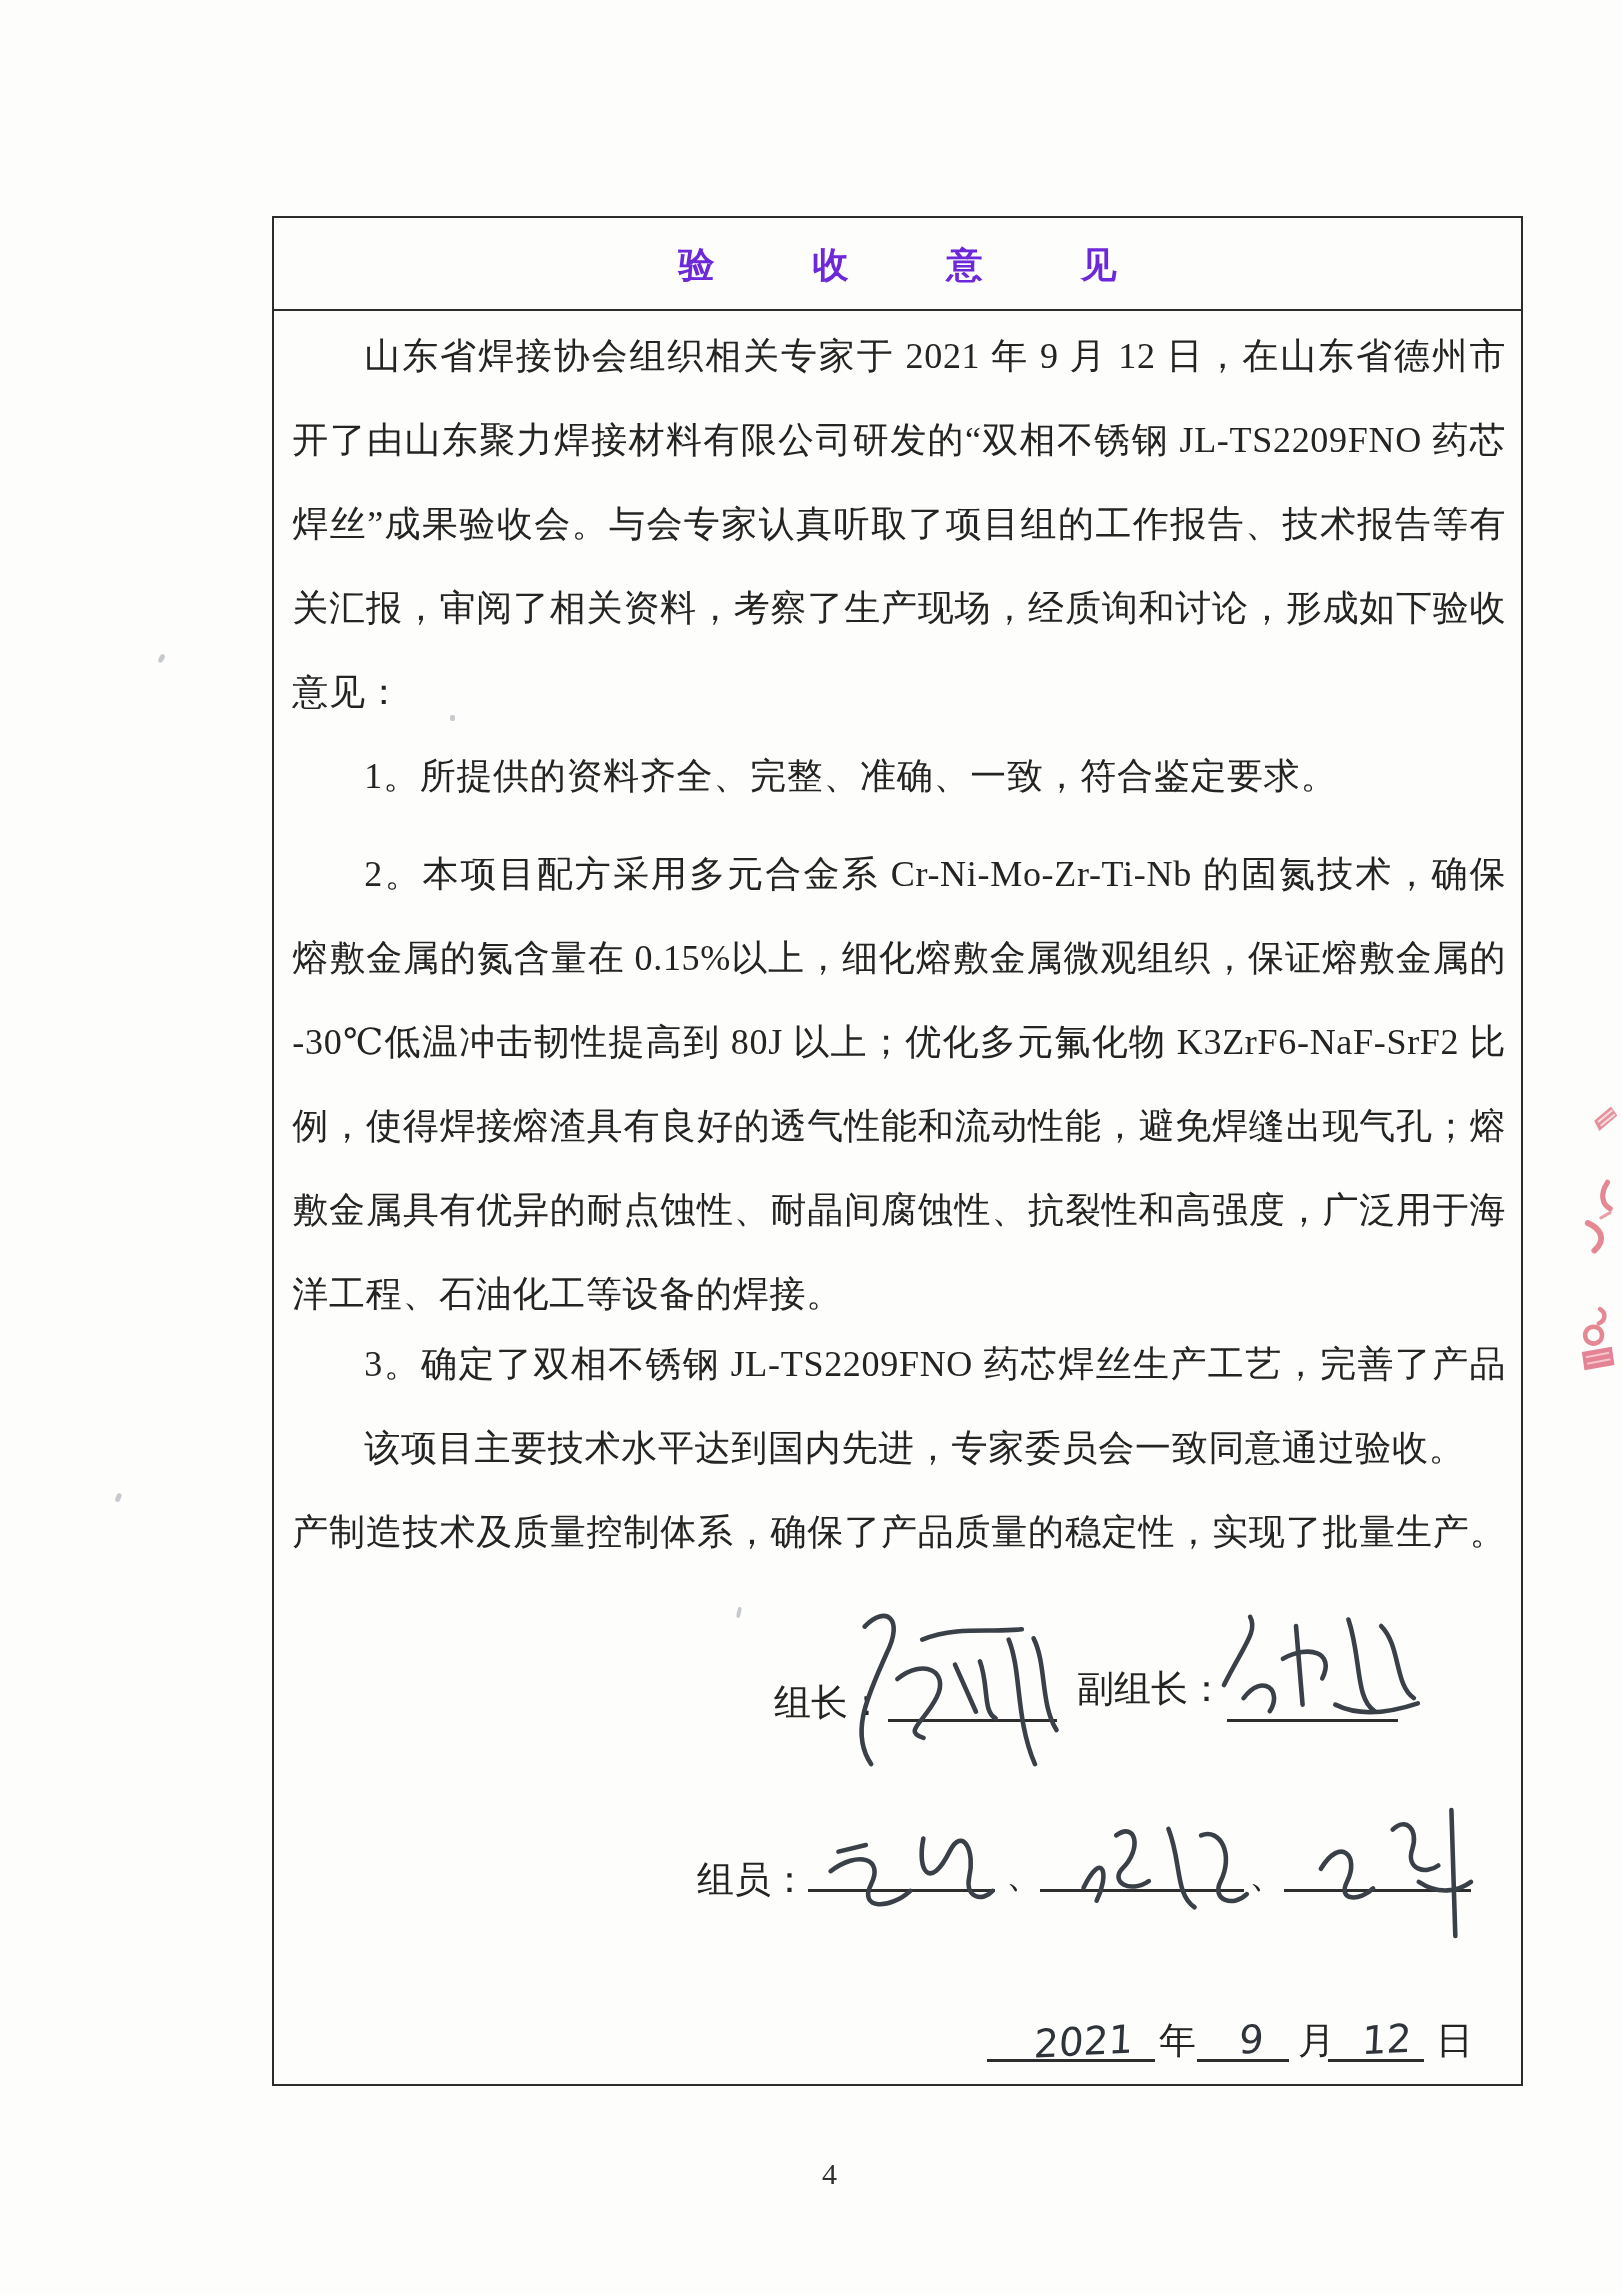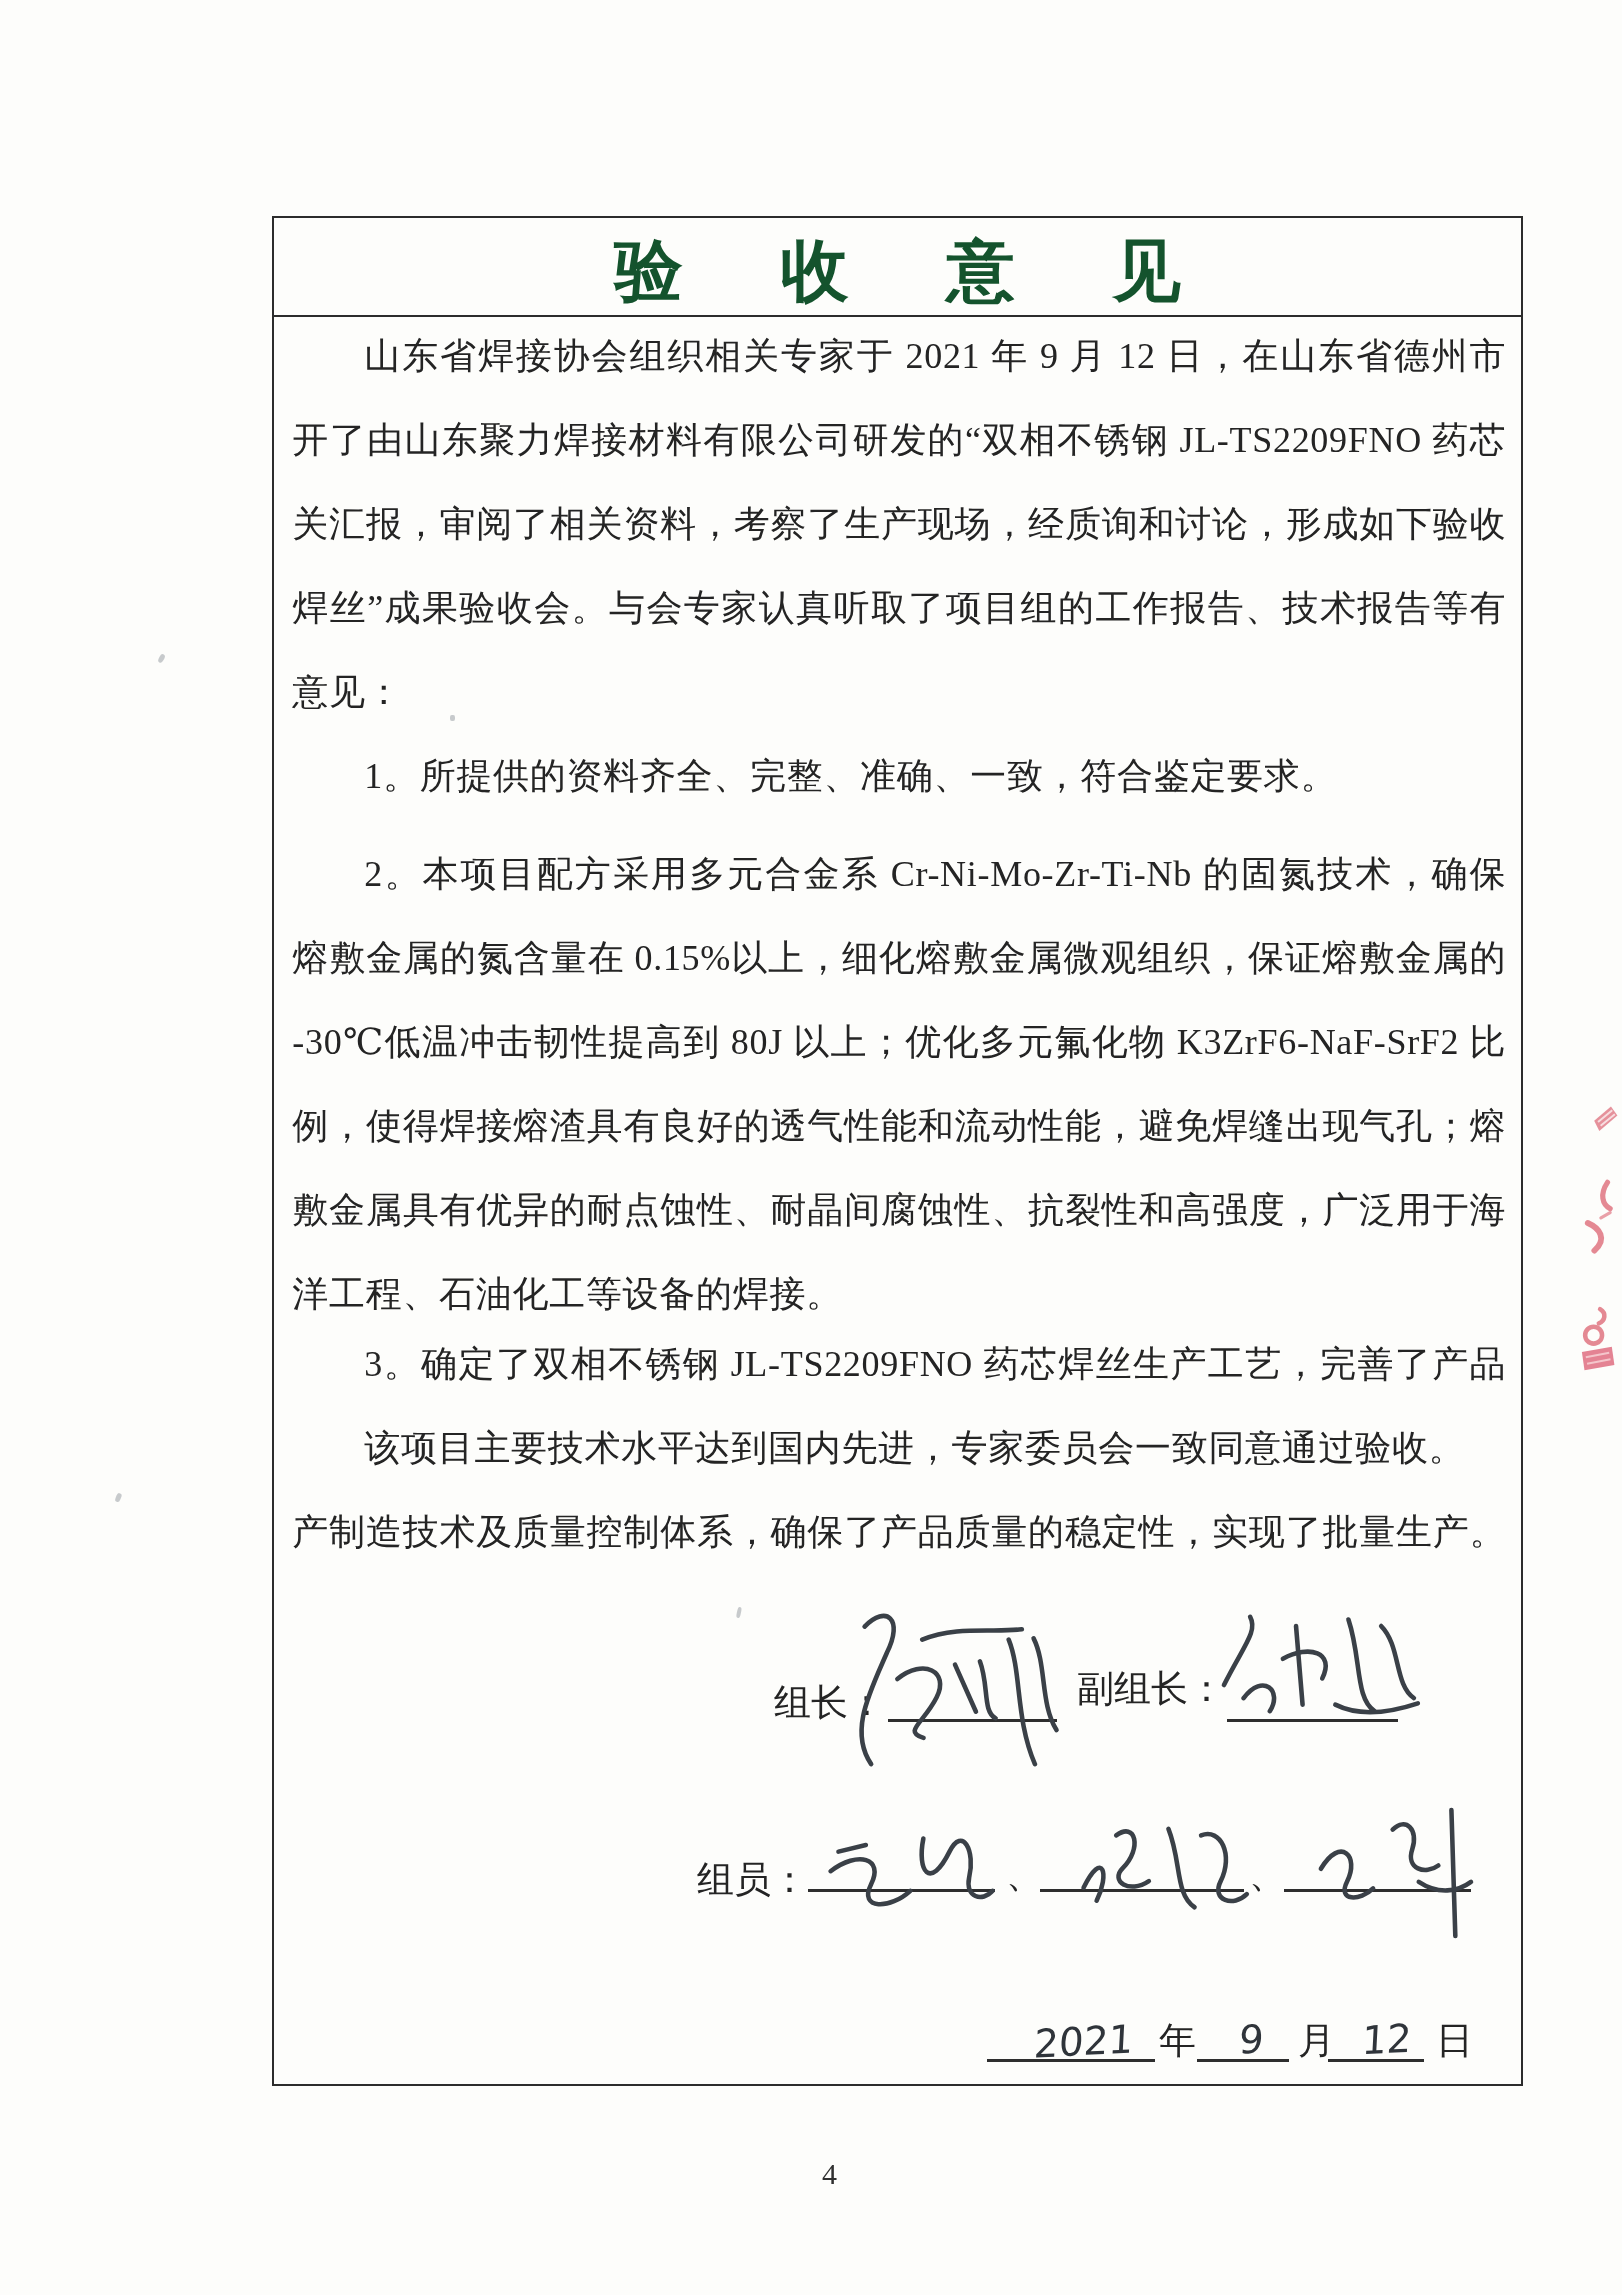--- a/index.html
+++ b/index.html
@@ -7,25 +7,25 @@
     position:relative; width:1623px; height:2295px;
     background:#fdfdfb; overflow:hidden;
     font-family:"Liberation Serif","DejaVu Serif",serif;
     color:#262626;
   }
   .frame {
     position:absolute; left:272px; top:216px; width:1251px; height:1870px;
     border:2.6px solid #2c2c2c; box-sizing:border-box; background:transparent;
   }
   .title-band {
-    position:absolute; left:0; top:10px; width:100%; height:89px;
+    position:absolute; left:0; top:4px; width:100%; height:89px;
     border-bottom:2.6px solid #2c2c2c; box-sizing:border-box;
     text-align:center; line-height:86px;
-    font-size:68px; font-weight:bold; letter-spacing:98px; text-indent:98px;
-    color:#14532d;
+    font-size:36px; font-weight:bold; letter-spacing:98px; text-indent:98px;
+    color:#6d28d9;
   }
   .body-text {
     position:absolute; left:18.3px; top:96px; width:1214px;
   }
   .line {
     height:84px; line-height:84px; font-size:36px; letter-spacing:0.7px;
     overflow:hidden; white-space:normal; color:#242424;
   }
   .line.indent { text-indent:72px; }
   .line.stretch { text-align:justify; text-align-last:justify; }
@@ -55,22 +55,22 @@
 
 <div class="page">
 
   <div class="frame">
 
     <div class="title-band">验收意见</div>
 
     <div class="body-text">
       <div class="line indent stretch">山东省焊接协会组织相关专家于 2021 年 9 月 12 日，在山东省德州市召</div>
       <div class="line stretch">开了由山东聚力焊接材料有限公司研发的“双相不锈钢 JL-TS2209FNO 药芯</div>
+      <div class="line stretch">焊丝”成果验收会。与会专家认真听取了项目组的工作报告、技术报告等有</div>
       <div class="line stretch">关汇报，审阅了相关资料，考察了生产现场，经质询和讨论，形成如下验收</div>
-      <div class="line stretch">焊丝”成果验收会。与会专家认真听取了项目组的工作报告、技术报告等有</div>
       <div class="line">意见：</div>
       <div class="line indent">1。所提供的资料齐全、完整、准确、一致，符合鉴定要求。</div>
       <div class="line indent stretch sp-before">2。本项目配方采用多元合金系 Cr-Ni-Mo-Zr-Ti-Nb 的固氮技术，确保</div>
       <div class="line stretch">熔敷金属的氮含量在 0.15%以上，细化熔敷金属微观组织，保证熔敷金属的</div>
       <div class="line stretch">-30℃低温冲击韧性提高到 80J 以上；优化多元氟化物 K3ZrF6-NaF-SrF2 比</div>
       <div class="line stretch">例，使得焊接熔渣具有良好的透气性能和流动性能，避免焊缝出现气孔；熔</div>
       <div class="line stretch">敷金属具有优异的耐点蚀性、耐晶间腐蚀性、抗裂性和高强度，广泛用于海</div>
       <div class="line">洋工程、石油化工等设备的焊接。</div>
       <div class="line indent stretch sp-pull">3。确定了双相不锈钢 JL-TS2209FNO 药芯焊丝生产工艺，完善了产品生</div>
       <div class="line indent">该项目主要技术水平达到国内先进，专家委员会一致同意通过验收。</div>

